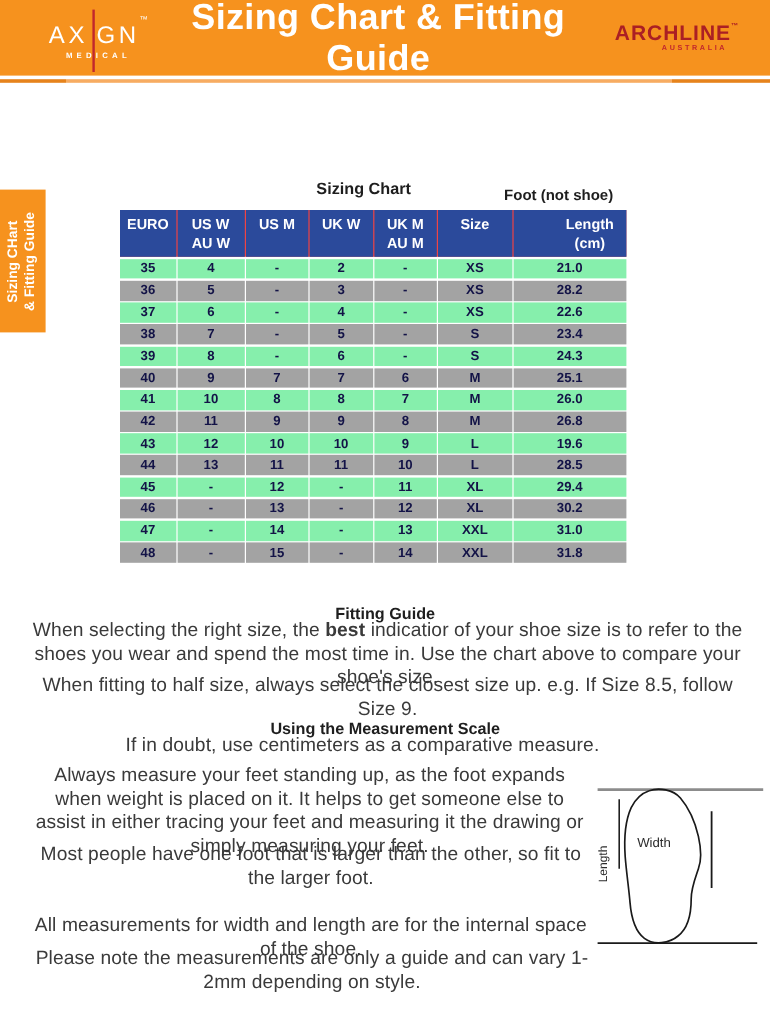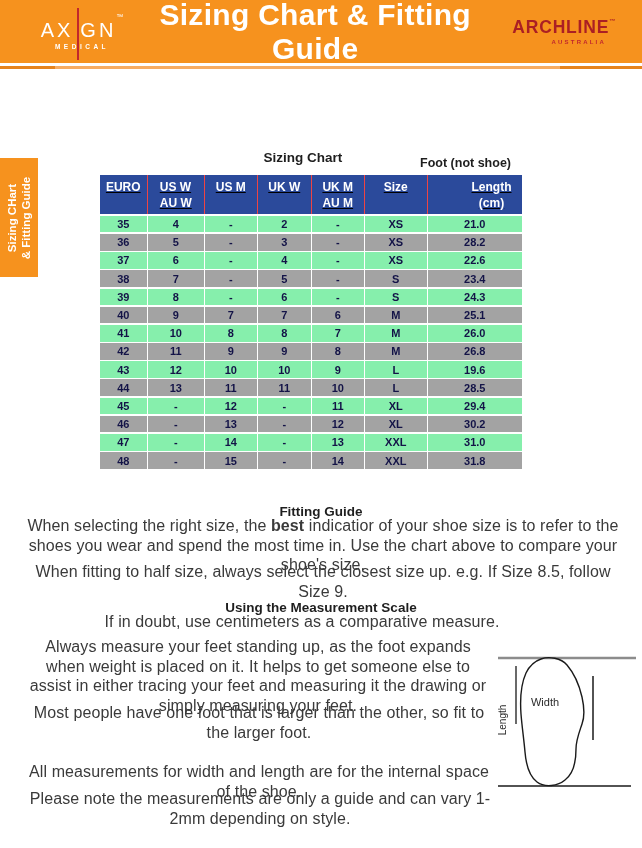--- a/index.html
+++ b/index.html
@@ -36,21 +36,21 @@
     position:absolute;left:-40.5px;top:40.5px;width:119px;height:38px;
     transform:rotate(-90deg);display:flex;flex-direction:column;justify-content:center;
     text-align:center;color:#fff;font-weight:700;font-size:11.5px;line-height:1.2;
   }
   
   .sizing-title{position:absolute;left:100px;top:150px;width:406px;text-align:center;
     font-weight:700;font-size:13.5px;color:#1e1e1e;}
   .foot-note{position:absolute;right:131px;top:156px;font-weight:700;font-size:12.5px;color:#1e1e1e;}
   
   .tbl{position:absolute;left:100px;top:175px;width:422px;}
-  .tbl-head{display:flex;gap:1.5px;background:#ef4444;height:39px;text-decoration:underline;}
+  .tbl-head{display:flex;gap:1.5px;background:#ef4444;height:39px;}
   .tbl-head .cell{background:#2B4A9B;color:#fff;font-weight:700;font-size:12px;line-height:1.3;
     display:flex;flex-direction:column;align-items:center;justify-content:flex-start;padding-top:5px;box-sizing:border-box;}
   .tbl-head .cell.last{align-items:flex-end;padding-right:10px;}
   .tbl-head .cell.last .lines{text-align:center;}
   .tbl-body{display:flex;flex-direction:column;gap:1.6px;margin-top:1.8px;}
   .tbl-row{display:flex;gap:1.5px;height:16.6px;}
   .tbl-row .cell{display:flex;align-items:center;justify-content:center;
     font-weight:700;font-size:11px;color:#131347;}
   .tbl-row.alt-a .cell{background:#86efac;}
   .tbl-row.alt-b .cell{background:#a3a3a3;}

